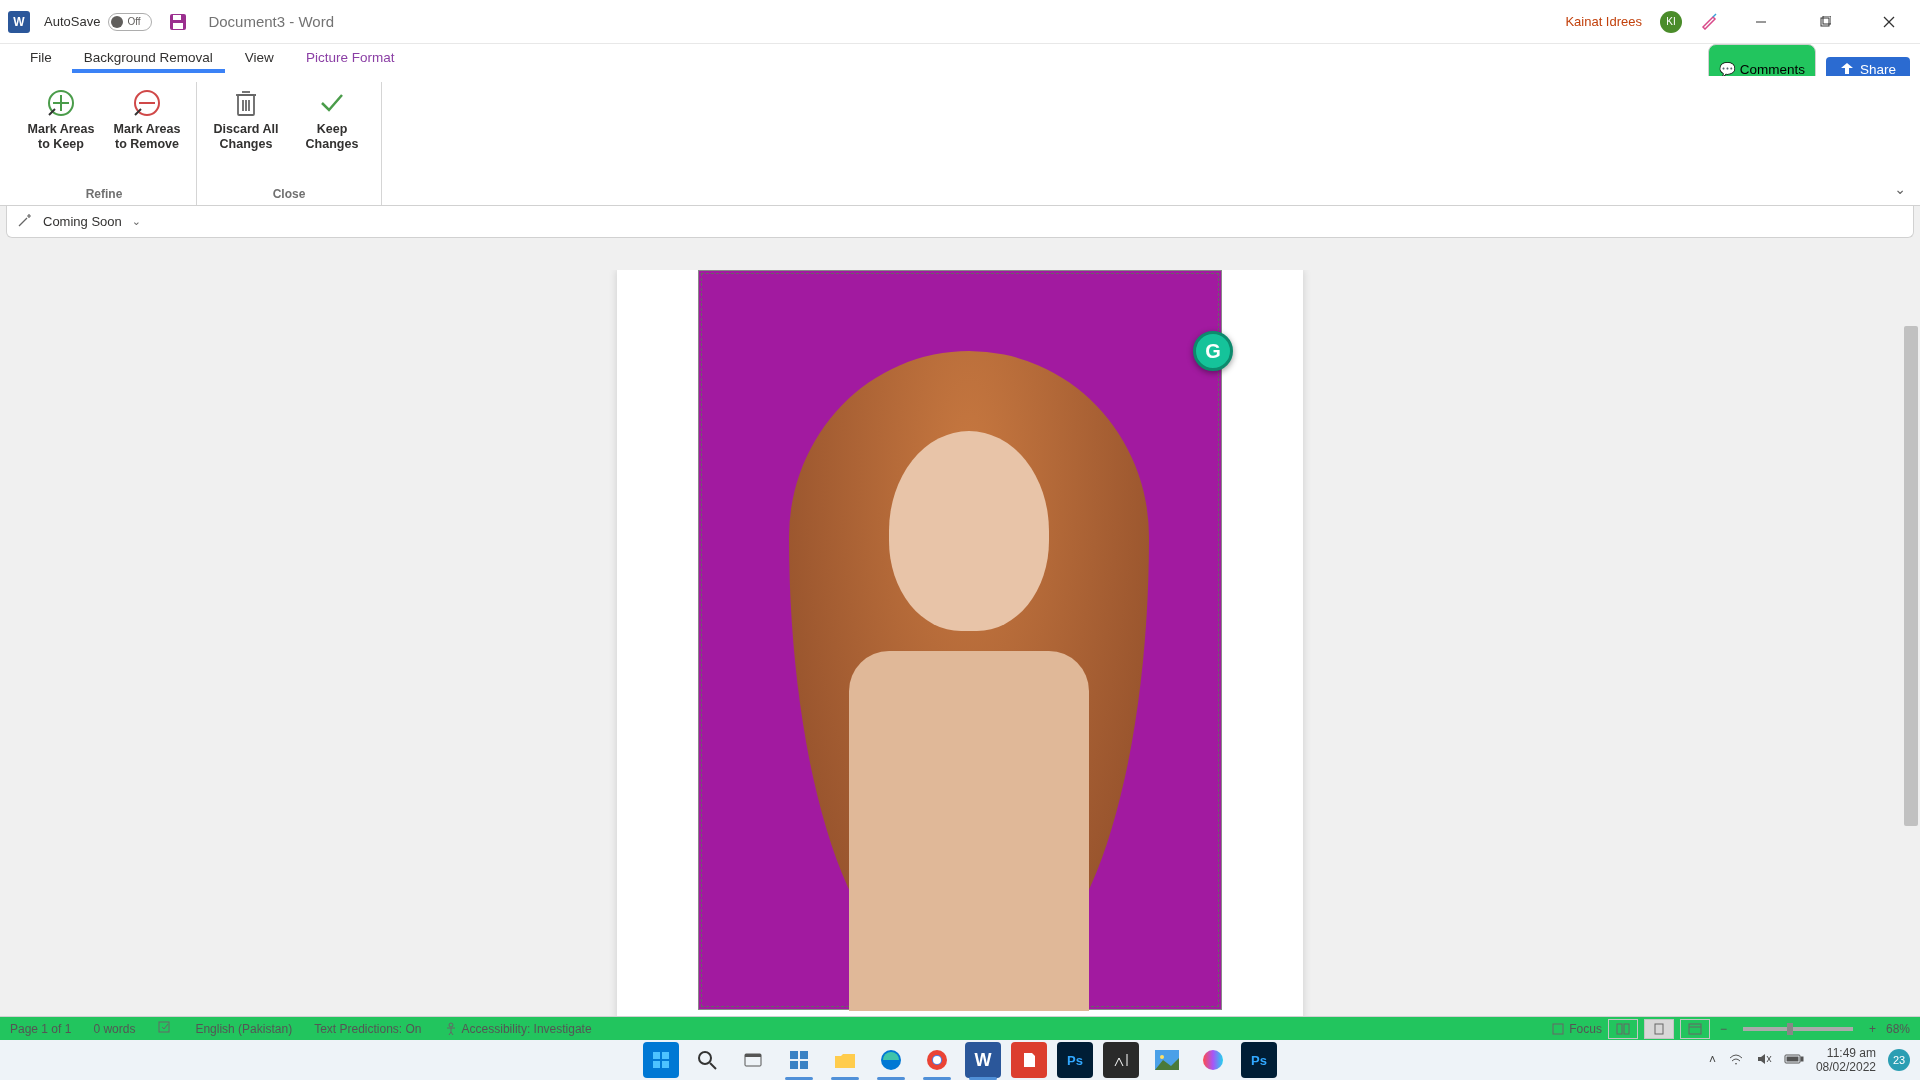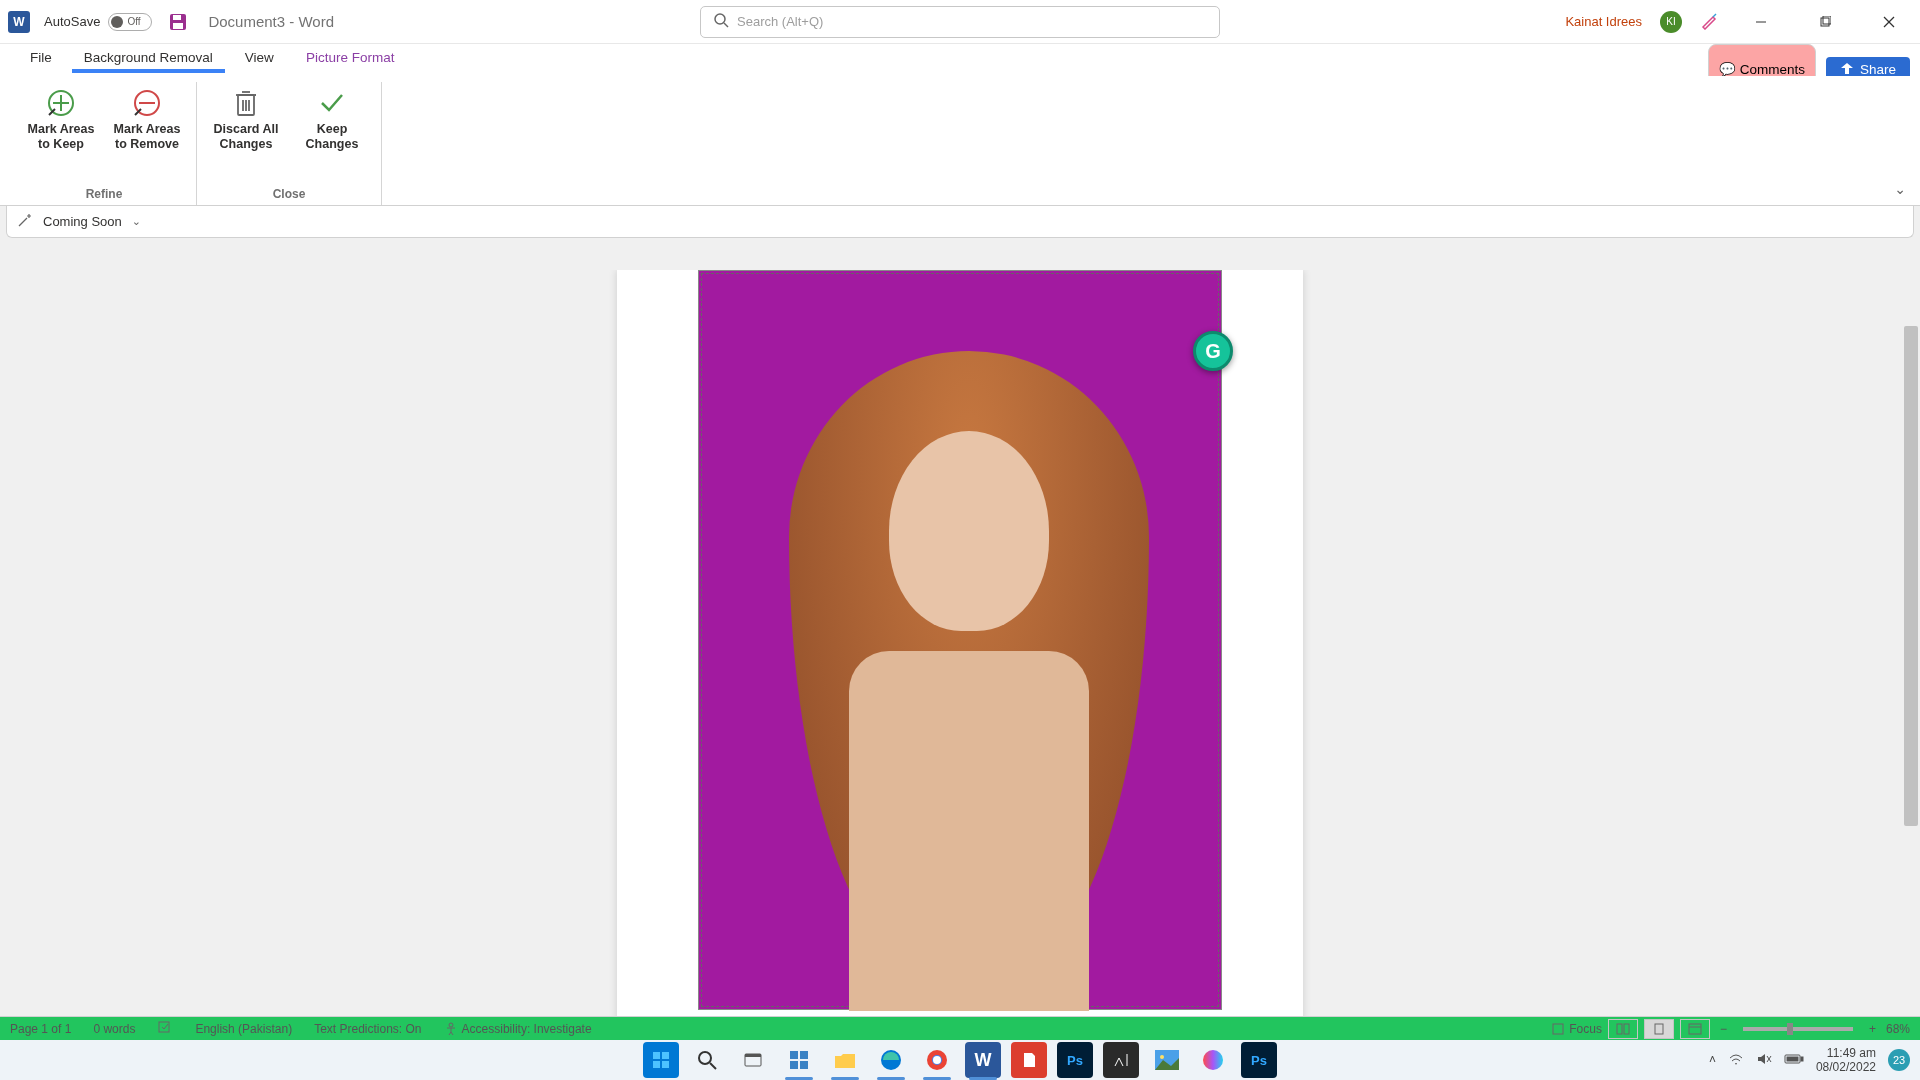--- a/index.html
+++ b/index.html
@@ -22,21 +22,21 @@
 .avatar { width: 22px; height: 22px; border-radius: 50%; background: #4a8c2a; color: #fff; font-size: 10px; display: flex; align-items: center; justify-content: center; }
 .pen-icon { color: #888; }
 .win-btn { width: 46px; height: 32px; display: flex; align-items: center; justify-content: center; cursor: pointer; }
 
 
 .ribbon-tabs { height: 32px; background: #fff; display: flex; align-items: flex-start; padding: 0 18px; position: relative; }
 .tab { font-size: 13.5px; color: #323130; padding: 6px 12px 4px; cursor: pointer; margin-right: 8px; }
 .tab.active { border-bottom: 4px solid #3b82f6; font-weight: 500; }
 .tab.colored { color: #8b3fa5; }
 .tab-right { position: absolute; right: 10px; display: flex; gap: 10px; align-items: center; }
-.comments-btn { font-size: 13.5px; padding: 16px 10px; border: 1px solid #d1d1d1; border-radius: 8px; background: #fca5a5; cursor: pointer; }
+.comments-btn { font-size: 13.5px; padding: 16px 10px; border: 1px solid #d1d1d1; border-radius: 8px; background: #22c55e; cursor: pointer; }
 .share-btn { font-size: 13.5px; padding: 5px 14px; background: #2b6bd1; color: #ffffff; border-radius: 4px; cursor: pointer; display: flex; align-items: center; gap: 6px; }
 
 
 .ribbon { height: 130px; background: #fff; border-bottom: 1px solid #d1d1d1; display: flex; padding: 6px 12px 0; position: relative; }
 .group { display: flex; flex-direction: column; align-items: center; border-right: 1px solid #d5d5d5; padding: 0 8px; font-weight: bold; }
 .group-btns { display: flex; gap: 4px; }
 .rbtn { display: flex; flex-direction: column; align-items: center; justify-content: flex-start; padding: 2px 6px; cursor: pointer; width: 82px; text-align: center; }
 .rbtn-icon { height: 38px; display: flex; align-items: center; justify-content: center; }
 .rbtn-txt { font-size: 12.5px; color: #323130; line-height: 1.2; }
 .group-label { font-size: 12px; color: #707070; margin-top: auto; padding-bottom: 4px; }
@@ -88,29 +88,20 @@
   </div>
   <div class="save-icon">
     <svg width="20" height="20" viewBox="0 0 20 20">
         <rect x="2" y="2" width="16" height="16" rx="2" fill="#9b2f8f"></rect>
         <rect x="5" y="3" width="8" height="5" fill="#fff"></rect>
         <rect x="5" y="11" width="10" height="6" fill="#fff"></rect>
       </svg>
   </div>
   <span class="doc-title">Document3  -  Word</span>
 
-  <div class="search-box">
-    <span class="search-icon">
-      <svg width="16" height="16" viewBox="0 0 16 16" fill="none" stroke="#666" stroke-width="1.5">
-          <circle cx="7" cy="7" r="5"></circle>
-          <line x1="11" y1="11" x2="15" y2="15"></line>
-        </svg>
-    </span>
-    <span class="search-ph">Search (Alt+Q)</span>
-  </div>
 
   <div class="right-title">
     <span class="user-name">Kainat Idrees</span>
     <div class="avatar">KI</div>
     <span class="pen-icon">
       <svg width="20" height="20" viewBox="0 0 20 20" fill="none" stroke="#d84a8a" stroke-width="1.5">
           <path d="M3 17 L13 7 L15 9 L5 19 Z"></path>
           <path d="M13 7 L16 4" stroke="#3aa0d8"></path>
         </svg>
     </span>

